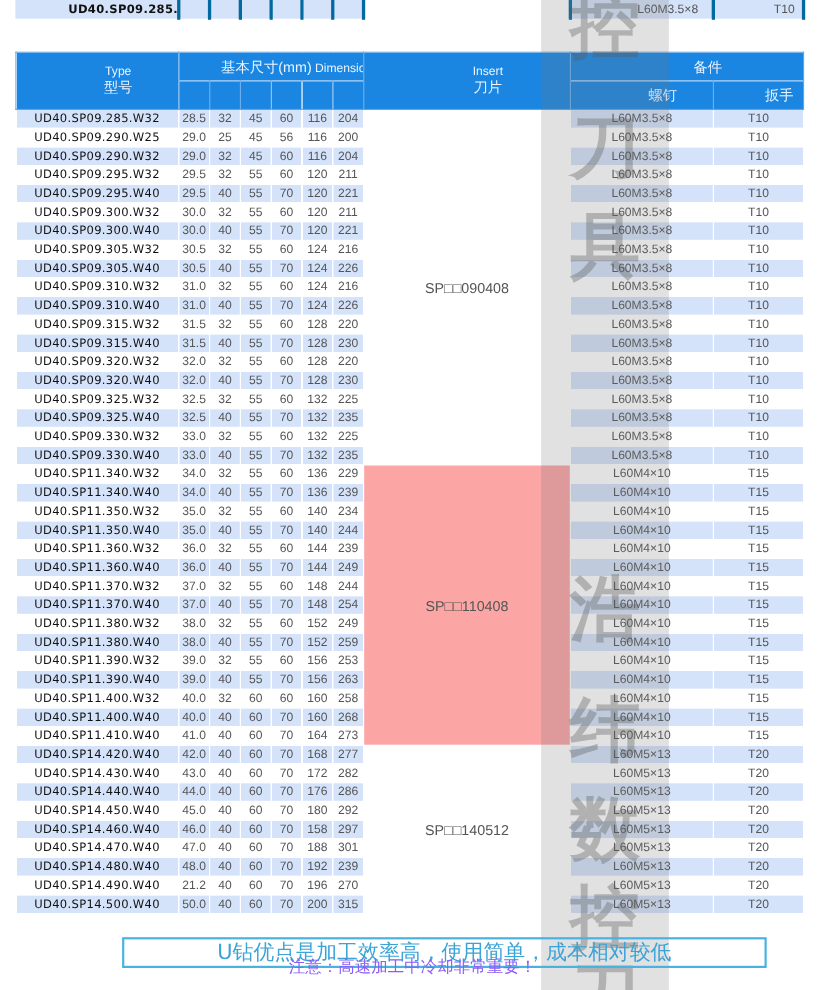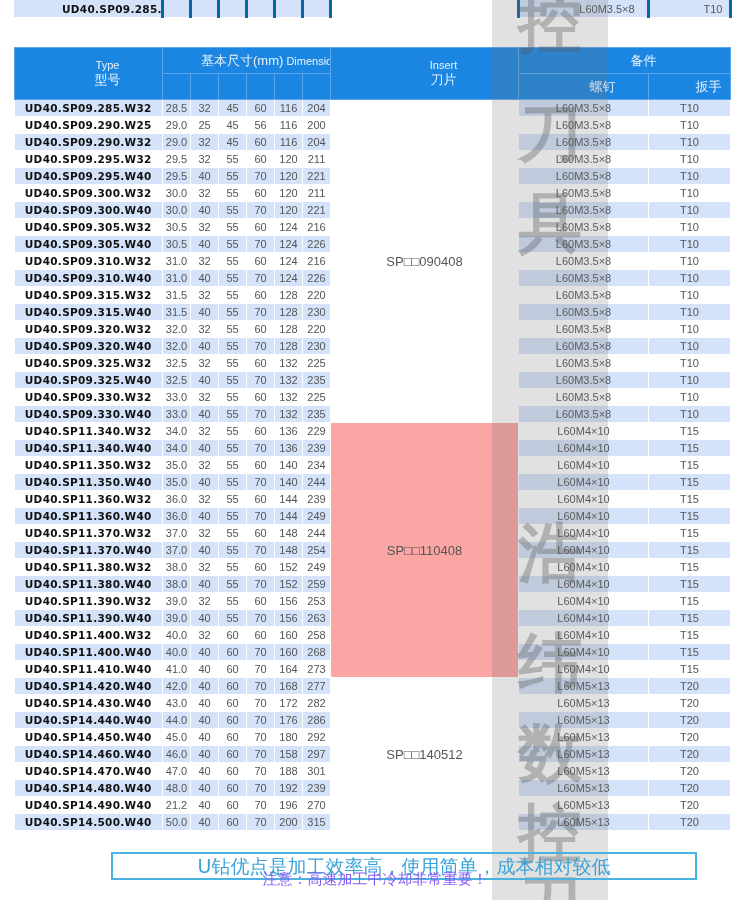--- a/index.html
+++ b/index.html
@@ -11,21 +11,21 @@
   .top-row td.type { font-family:"DejaVu Sans", sans-serif; font-weight:bold; color:#111; font-size:10.5px; letter-spacing:0.3px; }
   #top-table { top:0; }
   #main-table { top:47px; }
   .hdr th { background:#1a86e2; color:#eaf3ff; font-weight:normal; border:1px solid #5aa6ec;padding-left:38px; }
   .hdr1 th { height:25px; font-size:11px; }
   .hdr2 th { height:25px; font-size:11px; }
   .hdr .cn { font-size:13px; }
   tbody td { height:16px; font-size:11px; color:#555; border-right:1px solid #fff; border-bottom:1px solid #fff; }
   tbody tr:nth-child(odd) td.alt { background:#d4e3fa; }
   tbody tr:nth-child(even) td.alt { background:#ffffff; }
-  tbody td.type { font-family:"DejaVu Sans", sans-serif; font-weight:bold; color:#111; font-size:10.5px; letter-spacing:0.3px; }
+  tbody td.type { font-family:"DejaVu Sans", sans-serif; font-weight:normal; color:#111; font-size:10.5px; letter-spacing:0.3px; }
   td.insert { font-size:13px; color:#555; background:#ffffff; vertical-align:middle; }
   td.insert.g2 { background:#fca5a5; }
   .watermark { position:absolute; left:492px; top:0; width:116px; height:900px; background:rgba(120,120,120,0.22); pointer-events:none; }
   .wm-char { position:absolute; left:20px; width:76px; text-align:center; font-size:64px; font-weight:bold; color:rgba(90,90,90,0.35); font-family:"DejaVu Sans", sans-serif; }
   .slogan-box { position:absolute; left:111px; top:828px; width:586px; height:28px; border:2px solid #48b3e0; box-sizing:border-box;
                text-align:center; font-size:19px; line-height:24px; color:#3aa3d8; font-family:"DejaVu Sans", sans-serif;margin-top:24px; }
   .note { position:absolute; left:0; width:750px; top:870px; text-align:center; color:#8b5cf6; font-size:15px; font-family:"DejaVu Sans", sans-serif; }
 </style>
 </head>
 <body>

